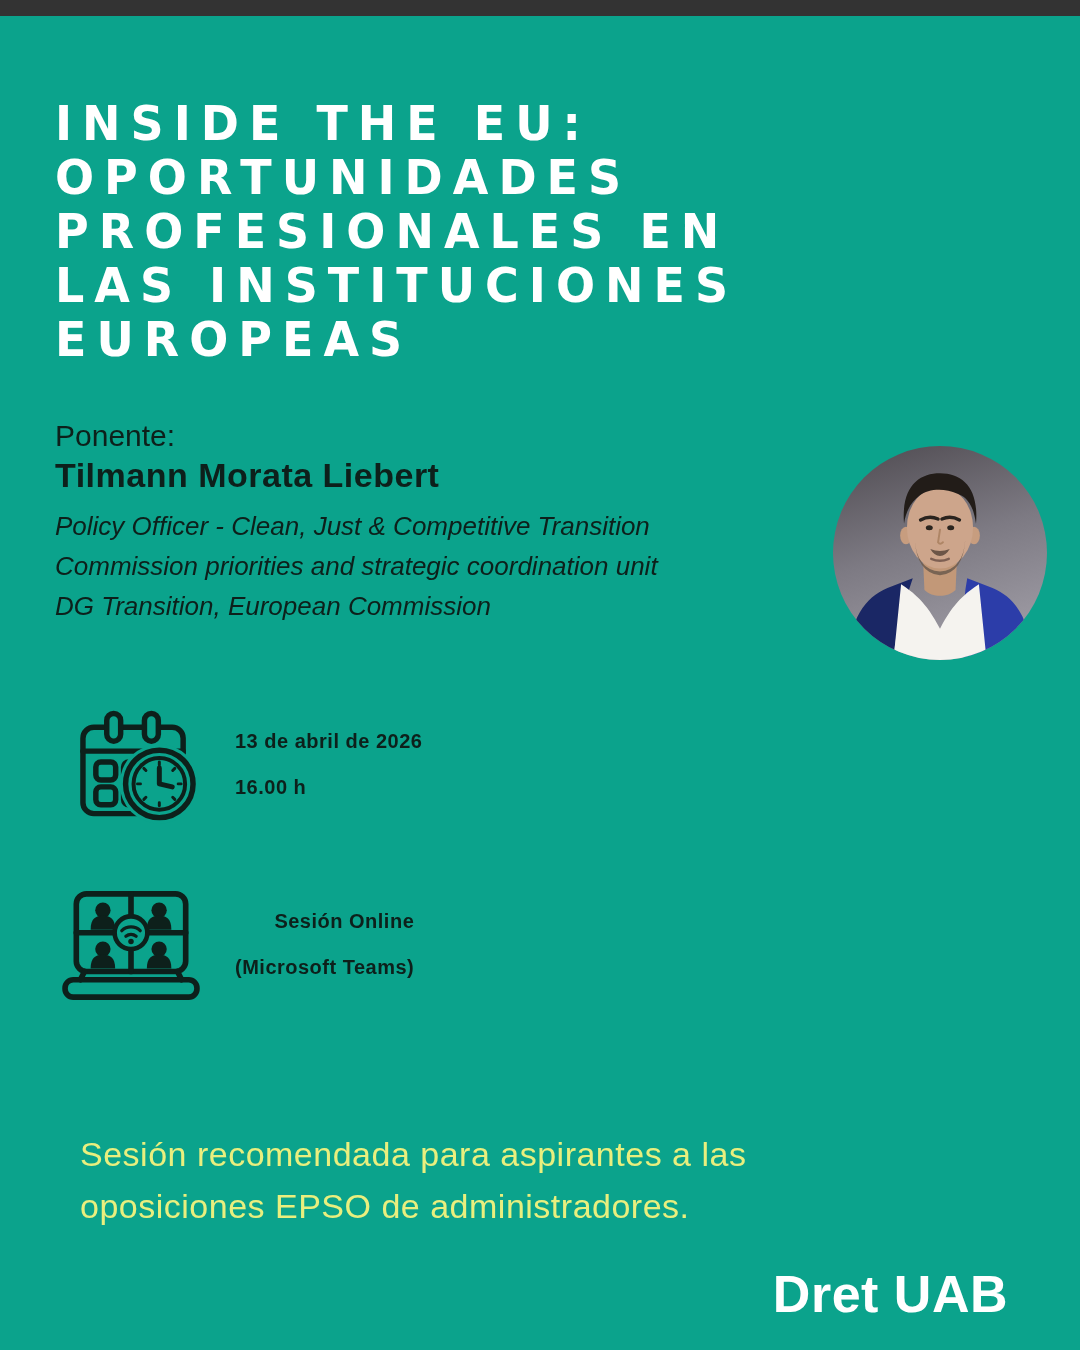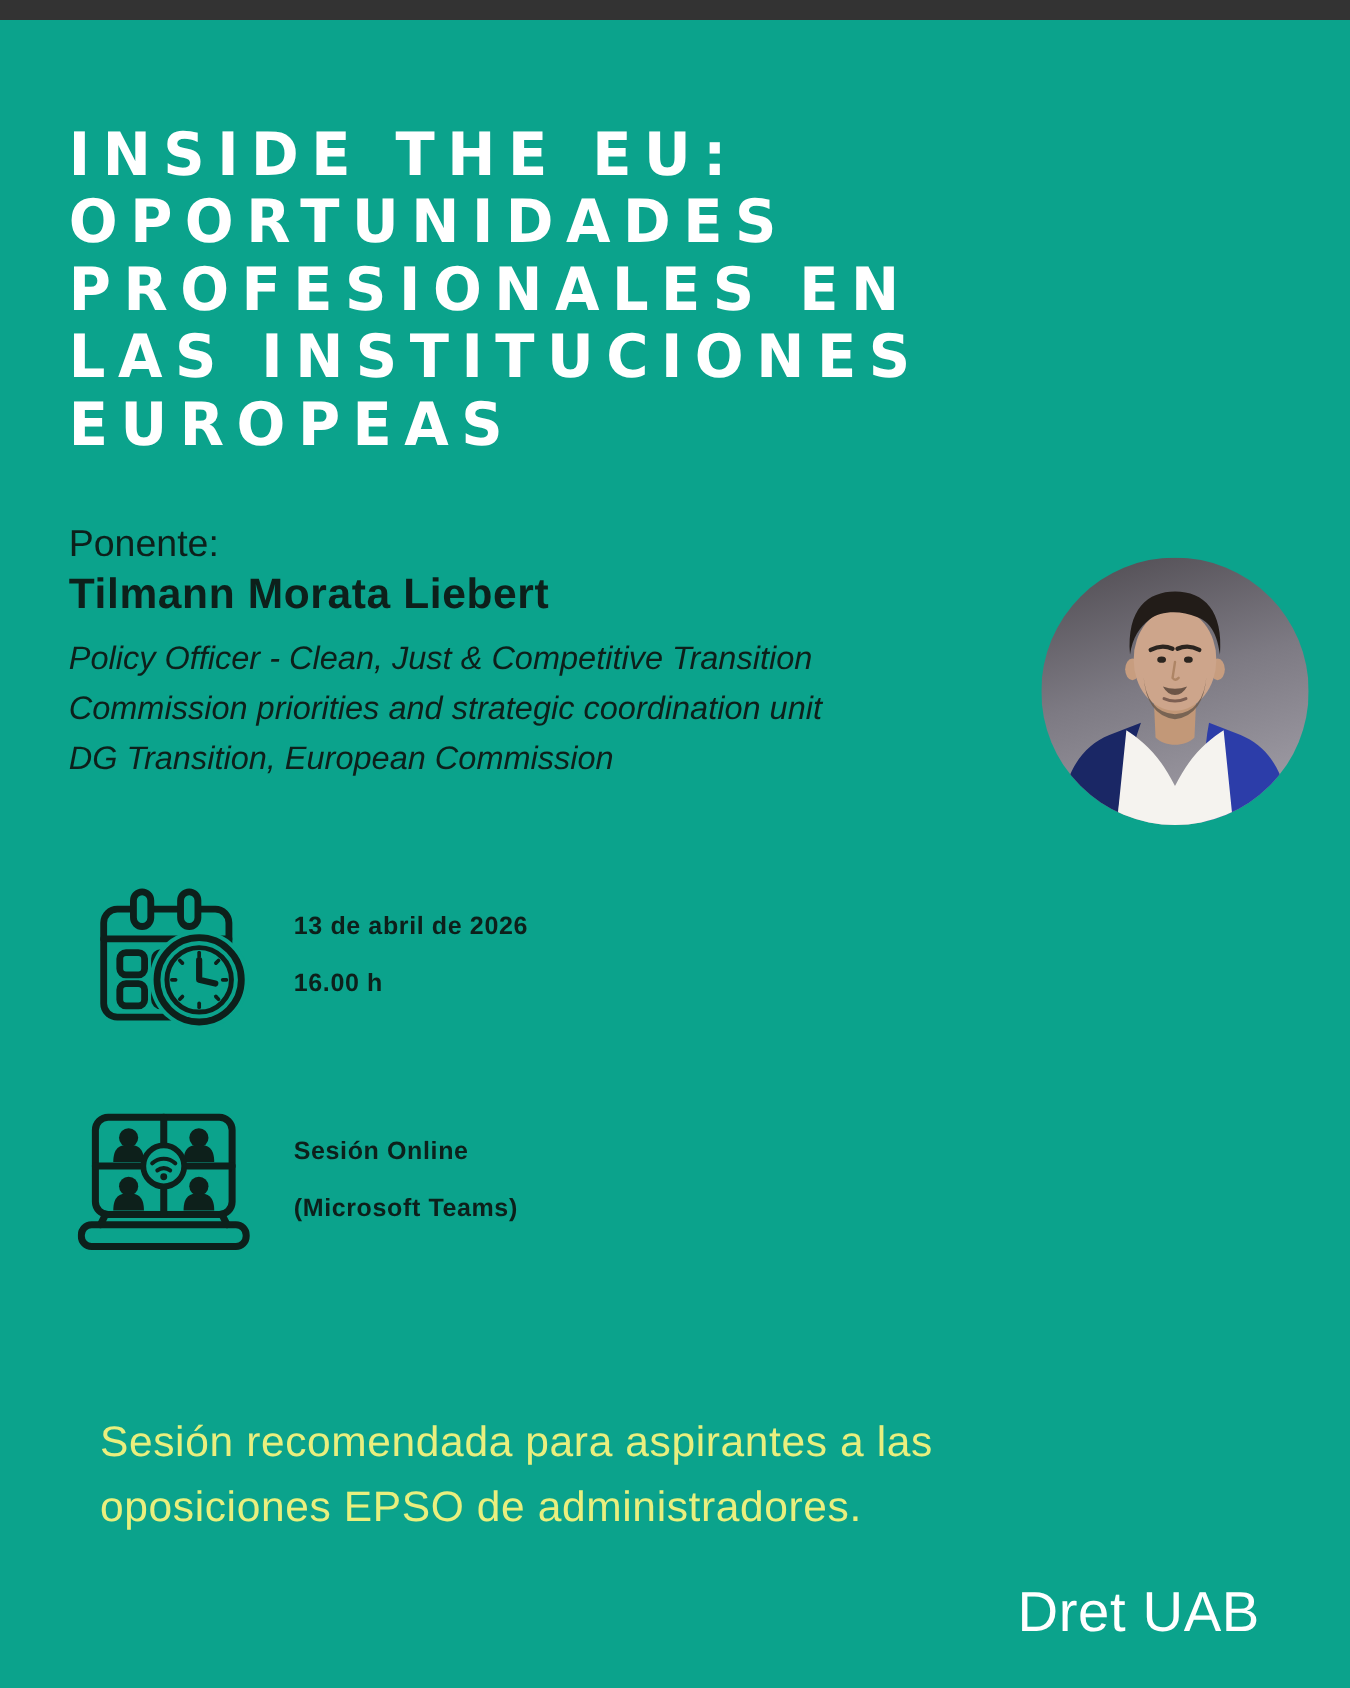--- a/index.html
+++ b/index.html
@@ -53,32 +53,32 @@
   .avatar svg{display:block;width:100%;height:100%;}
   
   .icon{color:var(--text-dark);}
   .icon-calendar{position:absolute;left:76px;top:694px;width:124px;height:118px;}
   .icon-laptop{position:absolute;left:62px;top:872px;width:138px;height:116px;}
   .info-text{
     position:absolute;left:235px;
     font-size:20px;line-height:46px;font-weight:bold;letter-spacing:0.5px;
   }
   .info-date{top:702px;}
-  .info-session{top:882px;}
+  .info-session{top:882px;text-align:right;}
   
   .note{
     position:absolute;left:80px;top:1112px;
     font-size:34px;line-height:52px;
     color:var(--accent-yellow);
     letter-spacing:0.5px;
   }
   
   .brand{
     position:absolute;right:72px;top:1248px;
-    font-size:45px;font-weight:normal;color:var(--brand-color);
+    font-size:52px;font-weight:bold;color:var(--brand-color);
     letter-spacing:0.5px;
   }
 </style>
 </head>
 <body>
 
 <div class="poster">
 
   <h1 class="title">
     <span class="tl">INSIDE THE EU:</span>

